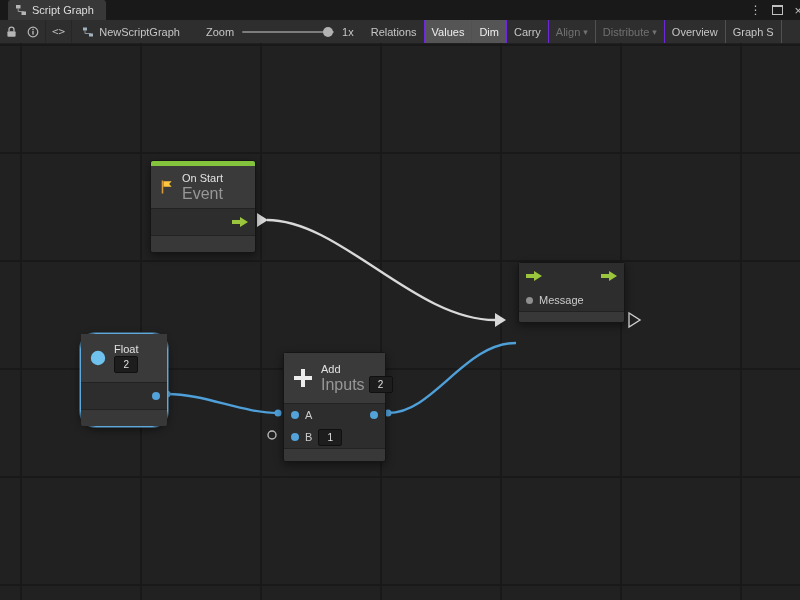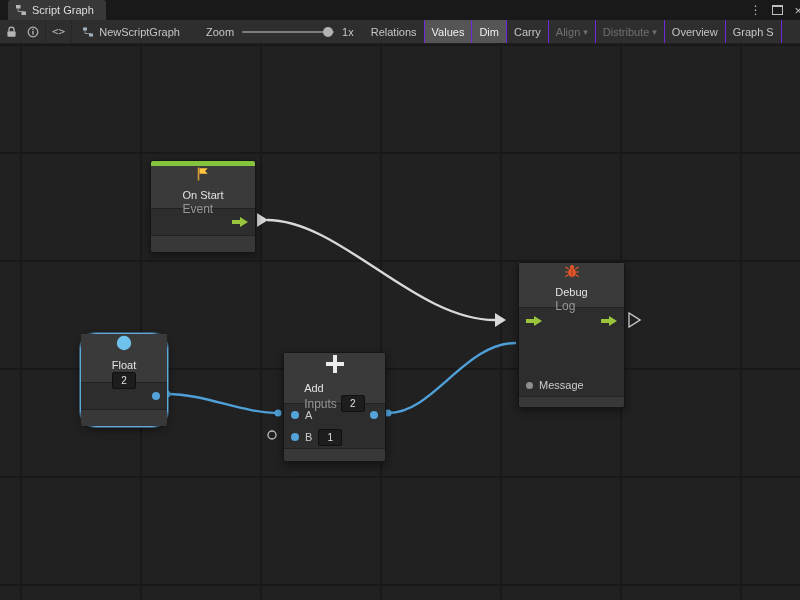--- a/index.html
+++ b/index.html
@@ -37,24 +37,24 @@
     background-size:120px 108px,120px 108px;
     background-position:20px 0px,0px 1px;}
   .wires{position:absolute;top:0;left:0;}
 
   
   .node{position:absolute;background:#2d2d2d;border:1px solid #151515;border-radius:3px;
     box-shadow:0 3px 8px rgba(0,0,0,.45);font-size:11px;color:#dcdcdc;}
   .node.selected{border-color:#5fa8dc;box-shadow:0 0 0 1px rgba(95,168,220,.45),0 3px 8px rgba(0,0,0,.45);}
   .event-bar{height:5px;background:#84c33c;border-radius:2px 2px 0 0;}
   .node-header{background:#3a3a3a;display:flex;align-items:center;gap:7px;padding:0 8px;
-    border-bottom:1px solid #222222;flex-direction:column;}
+    border-bottom:1px solid #222222;}
   .titles{display:flex;flex-direction:column;justify-content:center;gap:1px;}
   .n-title{font-size:11px;color:#e2e2e2;}
-  .n-sub{font-size:12px;color:#979797;}
+  .n-sub{font-size:16px;color:#979797;}
   .port-row{display:flex;align-items:center;gap:6px;padding:0 7px;background:#2d2d2d;}
   .port-row.right{justify-content:flex-end;}
   .port-row.spread{justify-content:space-between;}
   .port-dot{width:8px;height:8px;border-radius:50%;background:#53a2d9;flex:0 0 auto;}
   .port-dot.gray{background:#8f8f8f;width:7px;height:7px;}
   .port-label{color:#cccccc;}
   .value-box{background:#1d1d1d;border:1px solid #101010;border-radius:2px;min-width:12px;
     padding:0 5px;font-size:10px;line-height:15px;color:#e0e0e0;text-align:center;}
   .node-footer{background:#383838;border-top:1px solid #222222;border-radius:0 0 2px 2px;}
   .icon{display:flex;align-items:center;justify-content:center;flex:0 0 auto;}
@@ -221,46 +221,32 @@
     </div>
     <div class="port-row" style="height:22px;">
       <span class="port-dot"></span>
       <span class="port-label">B</span>
       <span class="value-box">1</span>
     </div>
     <div class="node-footer" style="height:12px;"></div>
   </div>
 
   <div class="node" style="left:518px;top:219px;width:105px;">
-    <div class="node-header" style="height:44px;">
-      <span class="icon">
-        <svg width="16" height="16" viewBox="0 0 16 16">
-          <path d="M4.5 6 L1.5 4 M4.5 9 H1.2 M4.5 11.5 L1.5 13.8 M11.5 6 L14.5 4 M11.5 9 H14.8 M11.5 11.5 L14.5 13.8" stroke="#e2582a" stroke-width="1.2"></path>
-          <circle cx="8" cy="4" r="2.1" fill="#e2582a"></circle>
-          <ellipse cx="8" cy="9.6" rx="3.8" ry="4.6" fill="#e2582a"></ellipse>
-          <path d="M8 5.5 v8.5" stroke="#9e3617" stroke-width="1"></path>
-        </svg>
-      </span>
-      <div class="titles">
-        <span class="n-title">Debug</span>
-        <span class="n-sub">Log</span>
-      </div>
-    </div>
     <div class="port-row spread" style="height:26px;">
       <span class="icon">
         <svg width="16" height="10" viewBox="0 0 16 10">
             <path d="M0 3 h8 V0 l8 5 -8 5 V7 H0 z" fill="#9bc53d"></path>
           </svg>
       </span>
       <span class="icon">
         <svg width="16" height="10" viewBox="0 0 16 10">
             <path d="M0 3 h8 V0 l8 5 -8 5 V7 H0 z" fill="#9bc53d"></path>
           </svg>
       </span>
     </div>
-    <div class="port-row" style="height:22px;margin-top:40px;">
+    <div class="port-row" style="height:22px;">
       <span class="port-dot gray"></span>
       <span class="port-label">Message</span>
     </div>
     <div class="node-footer" style="height:10px;"></div>
   </div>
 
 </div>
 
 </body></html>

